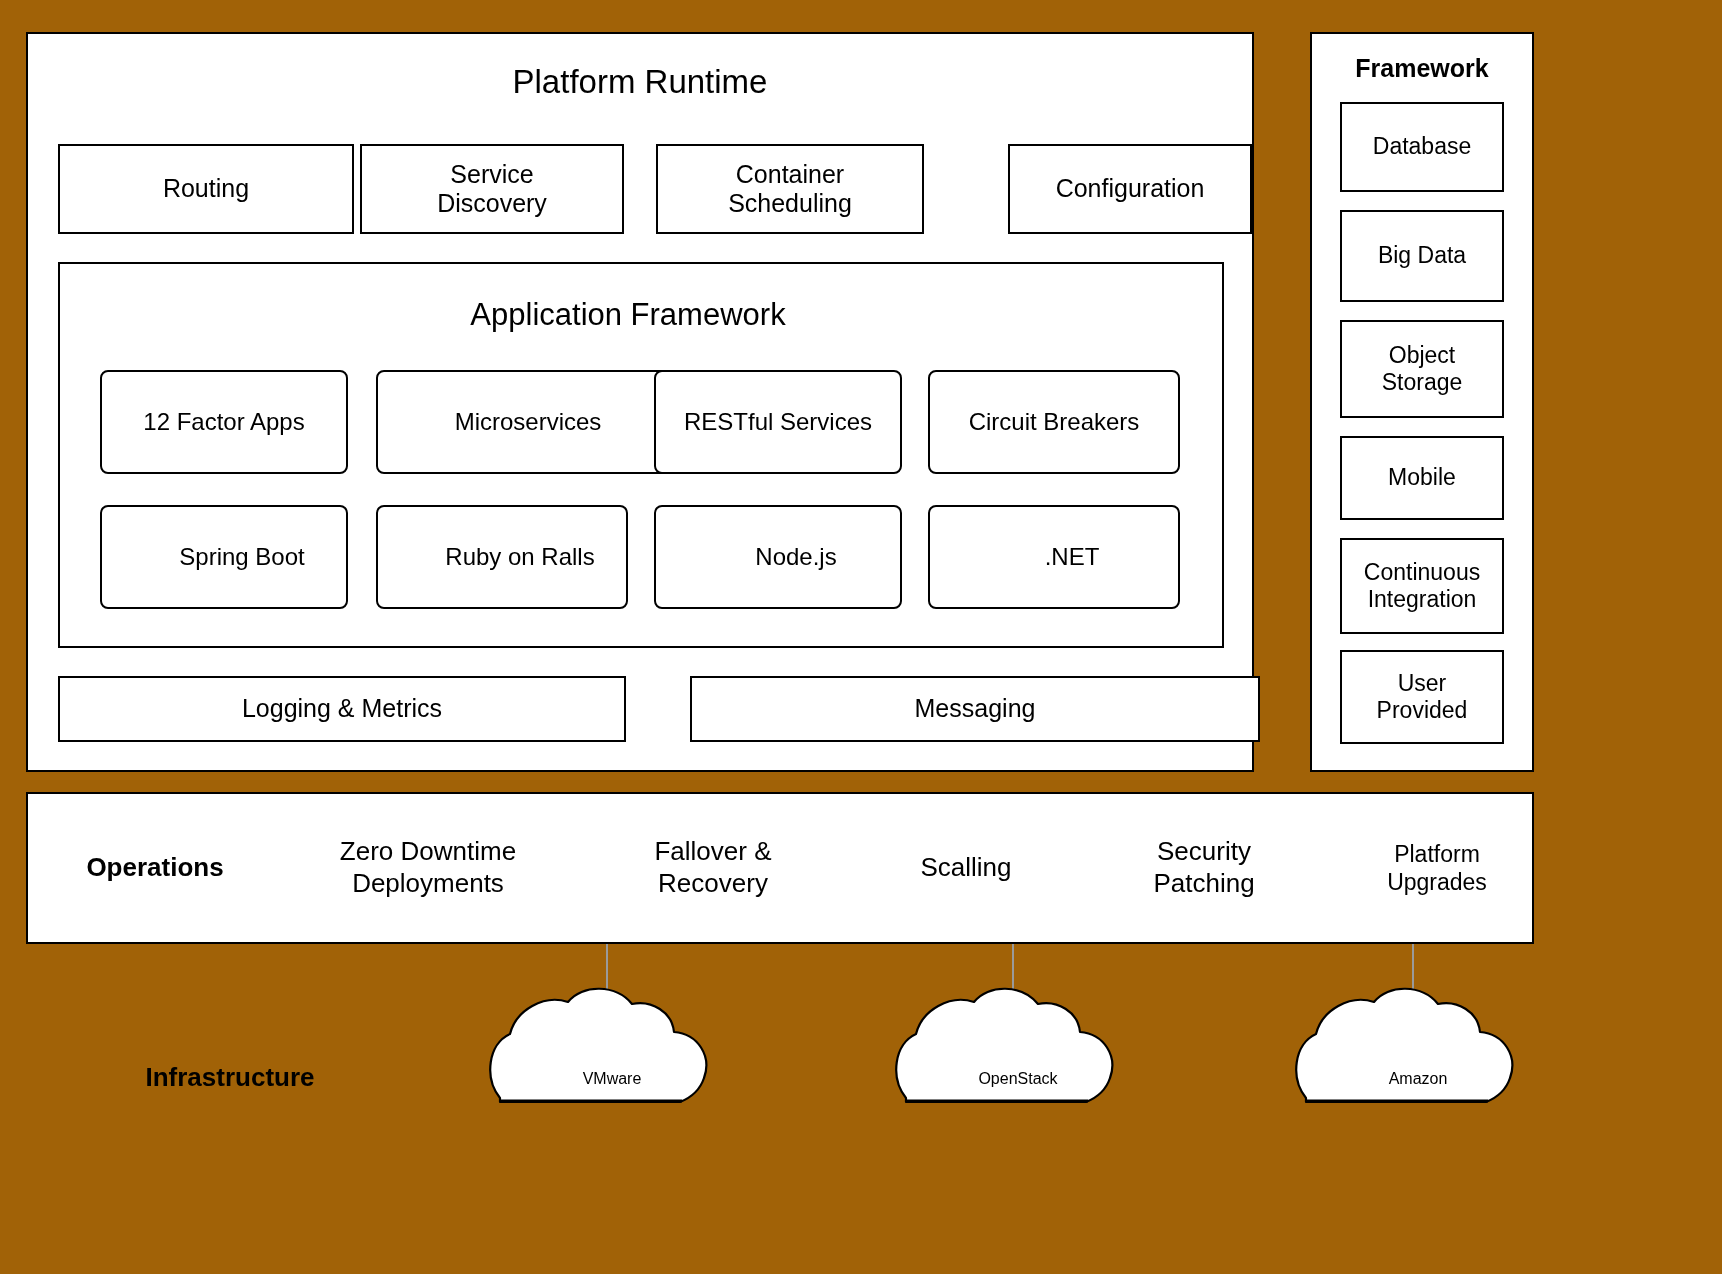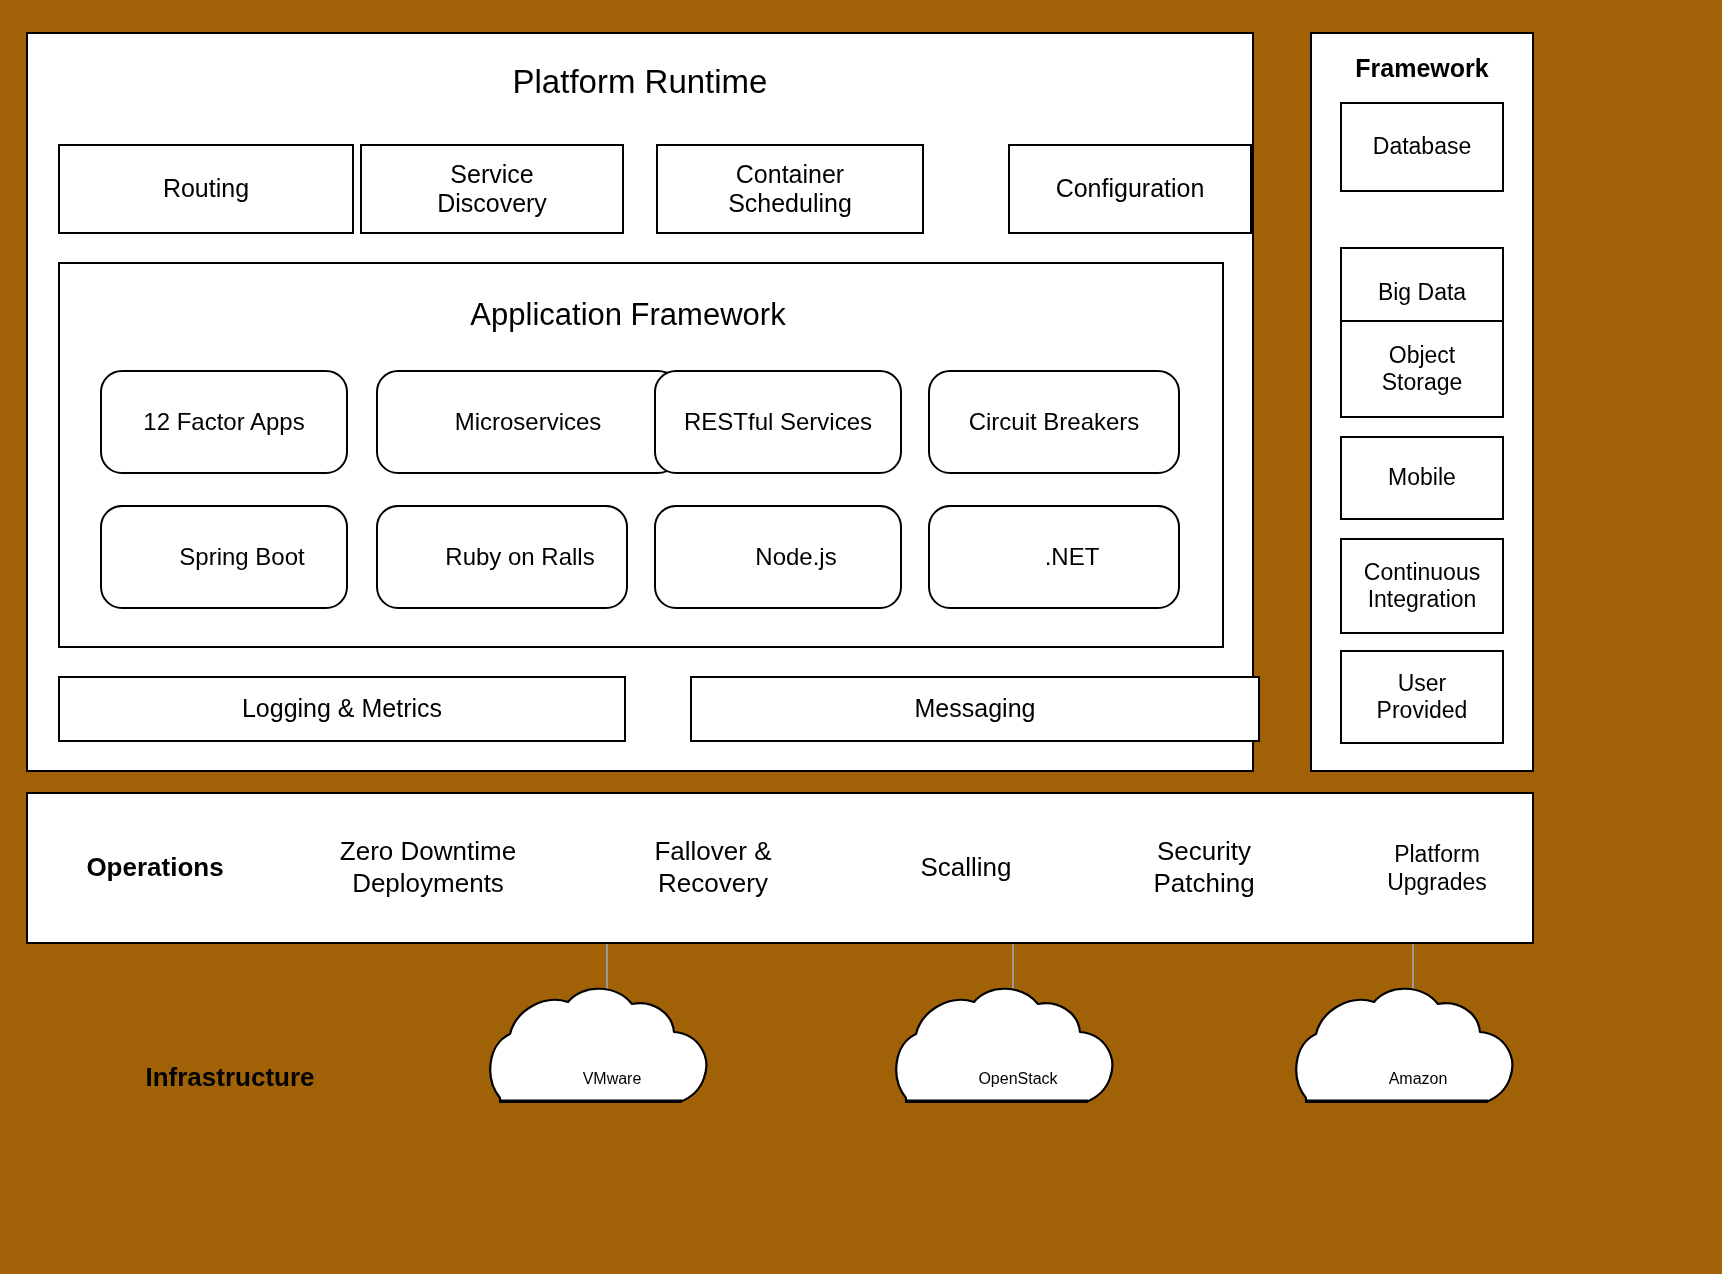--- a/index.html
+++ b/index.html
@@ -84,21 +84,21 @@
   
   #app-framework-box {
     left: 58px; top: 262px; width: 1166px; height: 386px;
     border-width: 2px;
     display: block;
   }
 
   
   .fw-card {
     height: 104px;
-    border-radius: 22px;
+    border-radius: 8px;
     font-size: 24px;
     border: 2px solid #000000;
   }
   .fw-row1 { top: 370px; }
   .fw-row2 { top: 505px; padding-left: 36px; }
   #fw-12factor     { left: 100px; width: 248px; }
   #fw-microservices{ left: 376px; width: 304px; }
   #fw-restful      { left: 654px; width: 248px; }
   #fw-circuit      { left: 928px; width: 252px; }
   #fw-springboot   { left: 100px; width: 248px; }
@@ -111,21 +111,21 @@
   #pr-logging   { left: 58px;  width: 568px; }
   #pr-messaging { left: 690px; width: 570px; }
 
   
   .svc-item {
     left: 1340px; width: 164px;
     font-size: 23px;
     border: 2px solid #000000;
   }
   #svc-database  { top: 102px; height: 90px; }
-  #svc-bigdata   { top: 210px; height: 92px; margin-top: 37px; }
+  #svc-bigdata   { top: 210px; height: 92px; }
   #svc-object    { top: 320px; height: 98px; }
   #svc-mobile    { top: 436px; height: 84px; }
   #svc-ci        { top: 538px; height: 96px; }
   #svc-user      { top: 650px; height: 94px; }
 
   
   .ops-item {
     top: 826px; height: 84px;
     font-size: 26px;
   }

